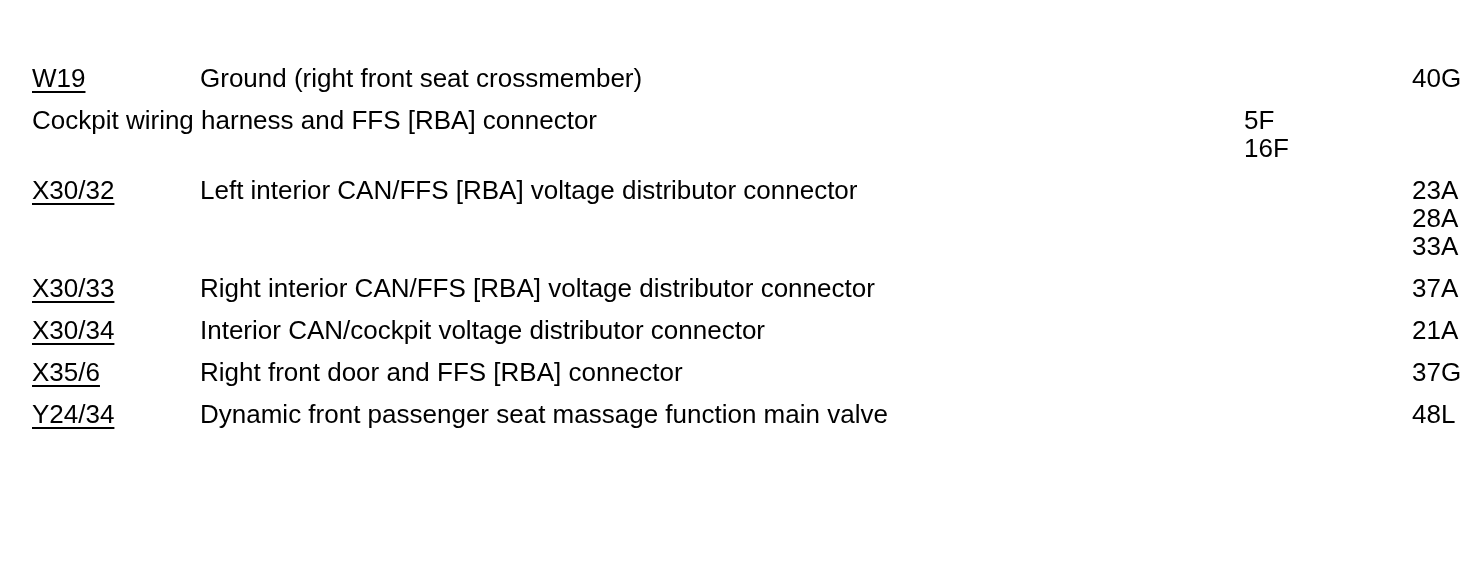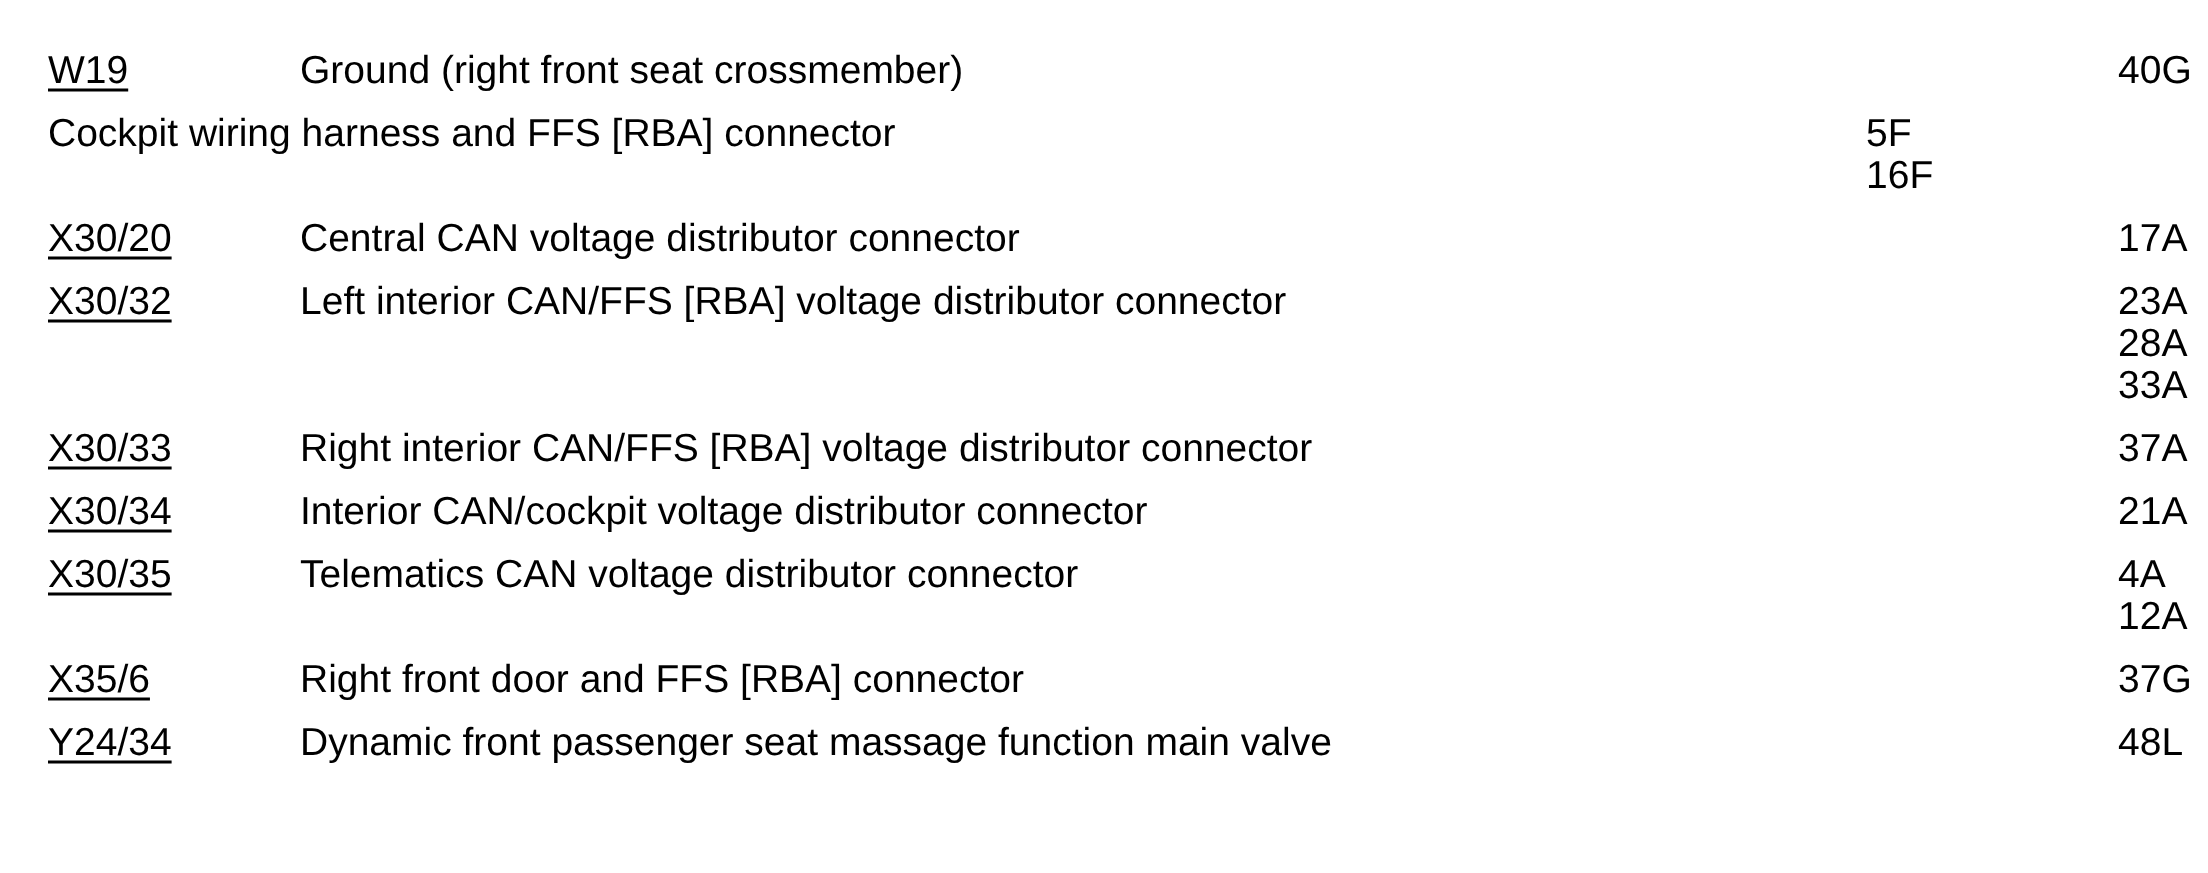--- a/index.html
+++ b/index.html
@@ -10,21 +10,21 @@
   .page {
     position: relative;
     width: 1472px;
     height: 582px;
     box-sizing: border-box;
     background: #ffffff;
     color: #000000;
     font-family: "Liberation Sans", sans-serif;
     font-size: 26px;
     line-height: 28px;
-    padding: 32px 0 0 32px;
+    padding: 64px 0 0 32px;
     overflow: hidden;
   }
   .row {
     display: flex;
     align-items: flex-start;
     margin-bottom: 14px;
   }
   .col-code {
     width: 168px;
     flex: none;
@@ -64,27 +64,20 @@
     </div>
 
     <div class="row">
       <div class="col-desc">Cockpit wiring harness and FFS [RBA] connector</div>
       <div class="col-loc">
         <div class="loc-line">5F</div>
         <div class="loc-line">16F</div>
       </div>
     </div>
 
-    <div class="row">
-      <div class="col-code"><span class="code-link">X30/20</span></div>
-      <div class="col-desc">Central CAN voltage distributor connector</div>
-      <div class="col-loc">
-        <div class="loc-line">17A</div>
-      </div>
-    </div>
 
     <div class="row">
       <div class="col-code"><span class="code-link">X30/32</span></div>
       <div class="col-desc">Left interior CAN/FFS [RBA] voltage distributor connector</div>
       <div class="col-loc">
         <div class="loc-line">23A</div>
         <div class="loc-line">28A</div>
         <div class="loc-line">33A</div>
       </div>
     </div>
@@ -98,28 +91,20 @@
     </div>
 
     <div class="row">
       <div class="col-code"><span class="code-link">X30/34</span></div>
       <div class="col-desc">Interior CAN/cockpit voltage distributor connector</div>
       <div class="col-loc">
         <div class="loc-line">21A</div>
       </div>
     </div>
 
-    <div class="row">
-      <div class="col-code"><span class="code-link">X30/35</span></div>
-      <div class="col-desc">Telematics CAN voltage distributor connector</div>
-      <div class="col-loc">
-        <div class="loc-line">4A</div>
-        <div class="loc-line">12A</div>
-      </div>
-    </div>
 
     <div class="row">
       <div class="col-code"><span class="code-link">X35/6</span></div>
       <div class="col-desc">Right front door and FFS [RBA] connector</div>
       <div class="col-loc">
         <div class="loc-line">37G</div>
       </div>
     </div>
 
     <div class="row">

